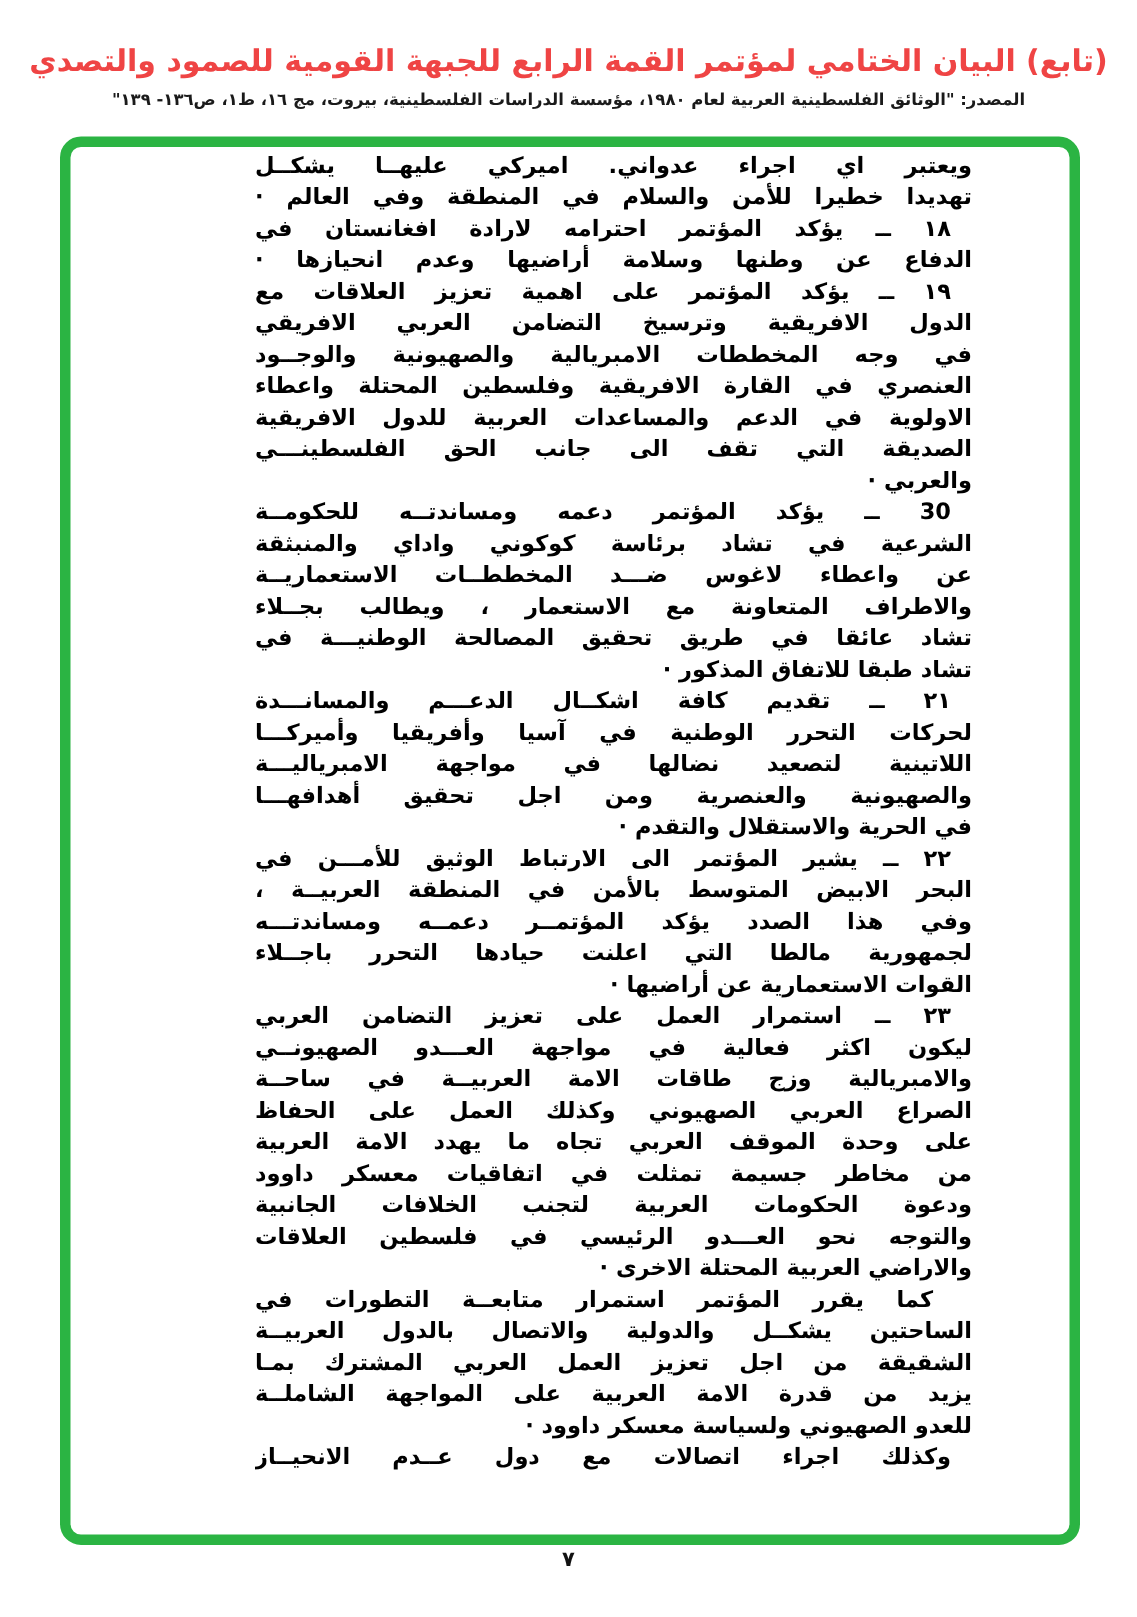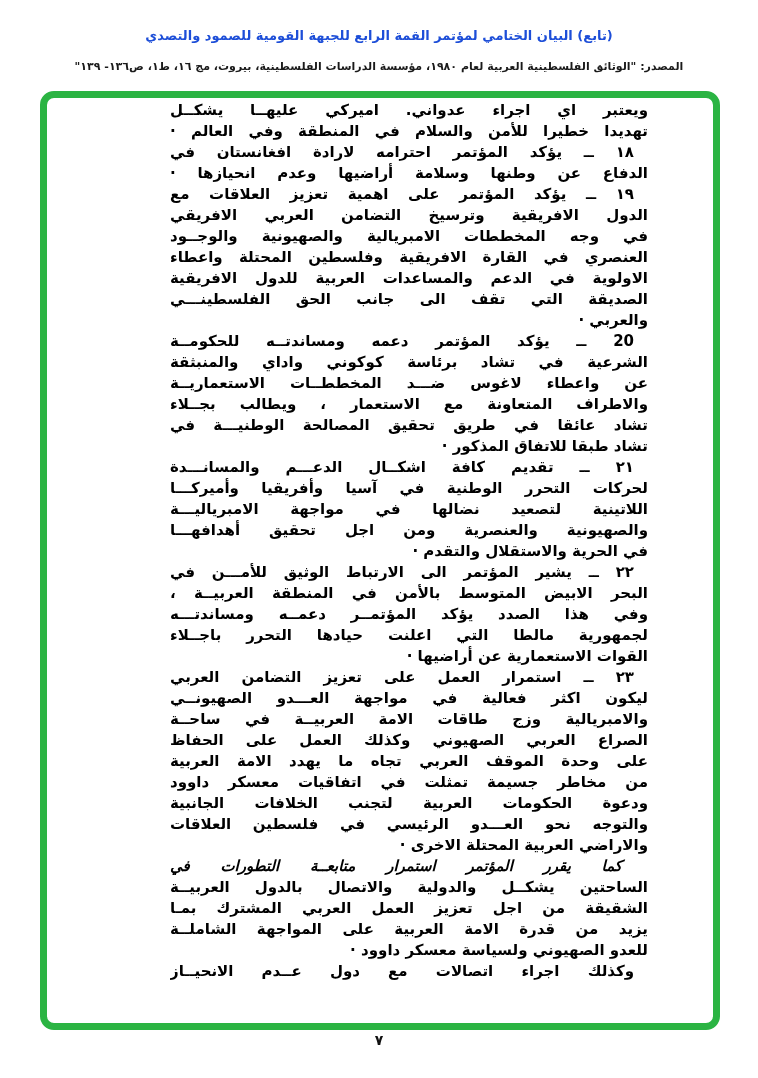--- a/index.html
+++ b/index.html
@@ -3,21 +3,21 @@
 <meta charset="utf-8">
 <style>
   html,body{margin:0;padding:0;}
   body{
     width:758px;height:1078px;position:relative;background:#ffffff;
     font-family:"DejaVu Sans",sans-serif;color:#141414;overflow:hidden;
   }
   .doc-title{
     position:absolute;top:28px;left:0;width:100%;
     direction:rtl;text-align:center;
-    font-size:13px;font-weight:bold;color:#1d4ed8;
+    font-size:20px;font-weight:bold;color:#ef4444;
     letter-spacing:0;
   }
   .doc-source{
     position:absolute;top:60px;left:0;width:100%;
     direction:rtl;text-align:center;
     font-size:11px;font-weight:bold;color:#1a1a1a;
   }
   .frame{
     position:absolute;left:40px;top:91px;width:680px;height:939px;
     box-sizing:border-box;border:7px solid #2bb443;border-radius:14px;
@@ -31,21 +31,21 @@
     height:21px;line-height:21px;
     font-size:15px;font-weight:bold;color:#000000;
     text-align:right;
     overflow:hidden;
   }
   .line.j{
     text-align:justify;
     text-align-last:justify;
   }
   .line.i1{padding-right:14px;}
-  .line.i2{padding-right:26px;font-style:italic;}
+  .line.i2{padding-right:26px;}
   .page-number{
     position:absolute;top:1032px;left:0;width:100%;
     text-align:center;font-size:14px;font-weight:bold;color:#111;
   }
 </style>
 </head>
 <body>
 
 <div class="doc-title">(تابع)  البيان الختامي لمؤتمر القمة الرابع للجبهة القومية للصمود والتصدي</div>
 
@@ -58,21 +58,21 @@
     <div class="line j">تهديدا خطيرا للأمن والسلام في المنطقة وفي العالم ·</div>
     <div class="line j i1">١٨ ــ يؤكد المؤتمر احترامه لارادة افغانستان في</div>
     <div class="line j">الدفاع عن وطنها وسلامة أراضيها وعدم انحيازها ·</div>
     <div class="line j i1">١٩ ــ يؤكد المؤتمر على اهمية تعزيز العلاقات مع</div>
     <div class="line j">الدول الافريقية وترسيخ التضامن العربي الافريقي</div>
     <div class="line j">في وجه المخططات الامبريالية والصهيونية والوجــود</div>
     <div class="line j">العنصري في القارة الافريقية وفلسطين المحتلة واعطاء</div>
     <div class="line j">الاولوية في الدعم والمساعدات العربية للدول الافريقية</div>
     <div class="line j">الصديقة التي تقف الى جانب الحق الفلسطينـــي</div>
     <div class="line">والعربي ·</div>
-    <div class="line j i1">20 ــ يؤكد المؤتمر دعمه ومساندتــه للحكومــة</div>
+    <div class="line j i1">30 ــ يؤكد المؤتمر دعمه ومساندتــه للحكومــة</div>
     <div class="line j">الشرعية في تشاد برئاسة كوكوني واداي والمنبثقة</div>
     <div class="line j">عن واعطاء لاغوس ضـــد المخططــات الاستعماريــة</div>
     <div class="line j">والاطراف المتعاونة مع الاستعمار ، ويطالب بجــلاء</div>
     <div class="line j">تشاد عائقا في طريق تحقيق المصالحة الوطنيـــة في</div>
     <div class="line">تشاد طبقا للاتفاق المذكور ·</div>
     <div class="line j i1">٢١ ــ تقديم كافة اشكــال الدعـــم والمسانـــدة</div>
     <div class="line j">لحركات التحرر الوطنية في آسيا وأفريقيا وأميركـــا</div>
     <div class="line j">اللاتينية لتصعيد نضالها في مواجهة الامبرياليـــة</div>
     <div class="line j">والصهيونية والعنصرية ومن اجل تحقيق أهدافهـــا</div>
     <div class="line">في الحرية والاستقلال والتقدم ·</div>

